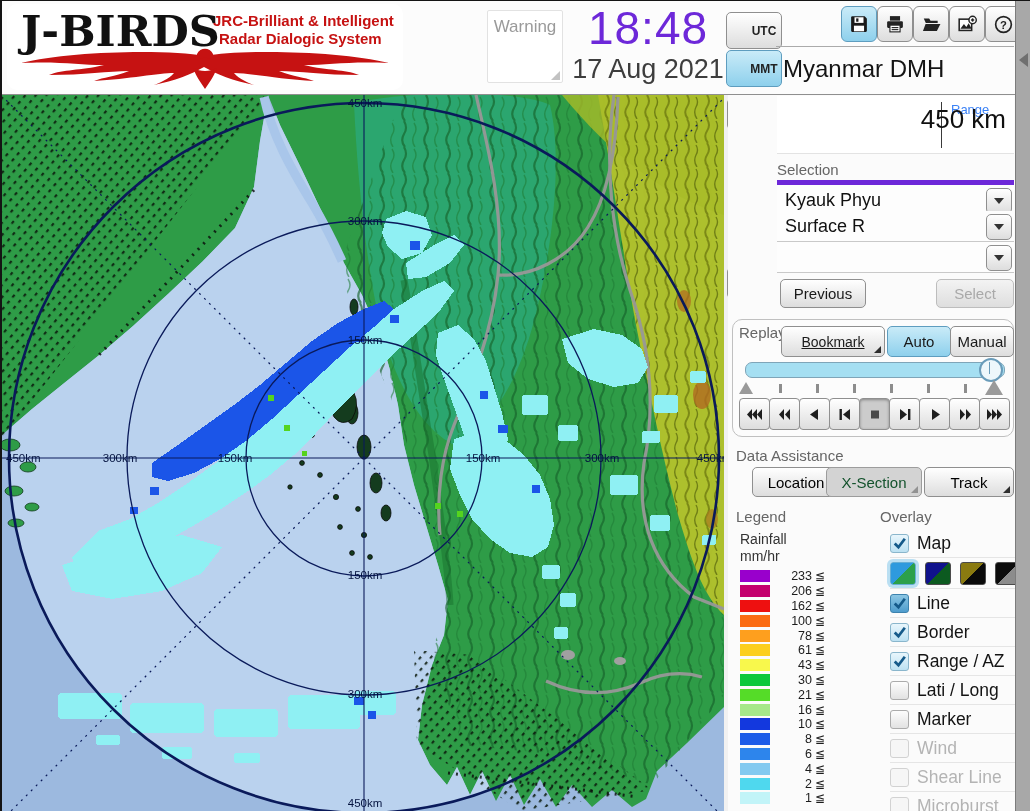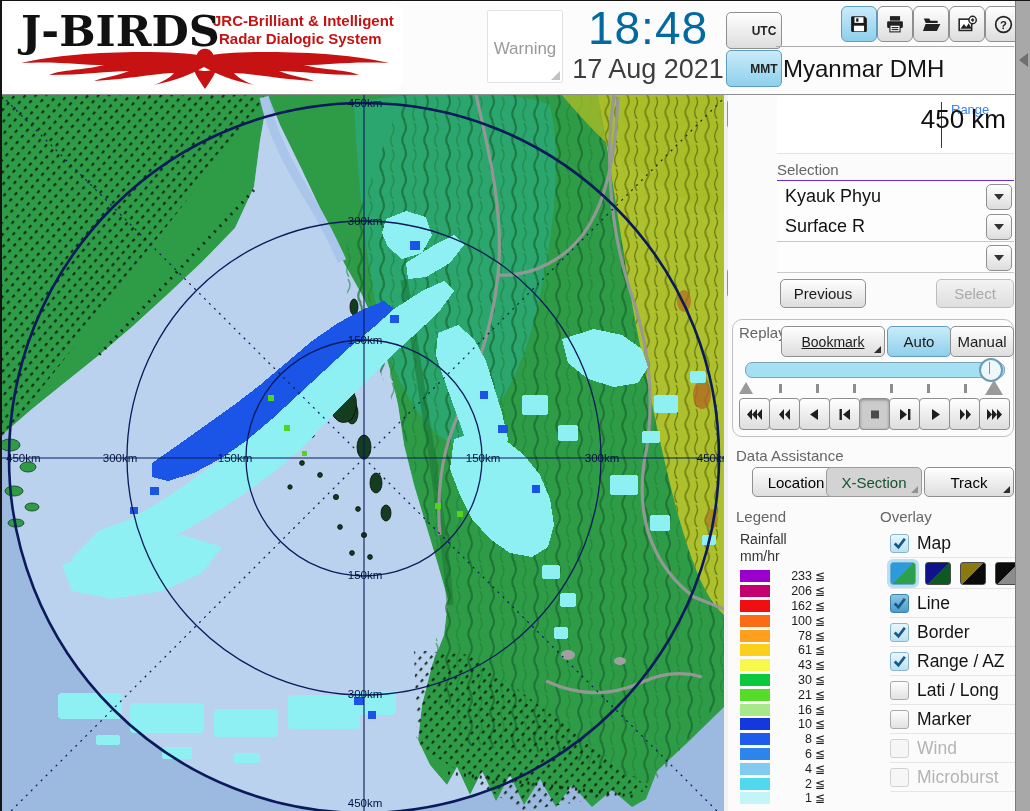--- a/index.html
+++ b/index.html
@@ -3,23 +3,23 @@
 <meta charset="utf-8">
 <style>
   html,body{margin:0;padding:0;background:#444;}
   #app{position:relative;width:1030px;height:811px;background:#f4f4f4;overflow:hidden;
        font-family:"Liberation Sans",sans-serif;box-sizing:border-box;
        border-left:2px solid #141414;border-top:1px solid #141414;}
   
   #header{position:absolute;left:0;top:0;width:1028px;height:93px;background:#fcfcfc;border-bottom:1px solid #8f8f8f;}
   .logo-box{position:absolute;left:5px;top:3px;width:396px;height:86px;background:#fff;border-radius:10px;}
   .warning-box{position:absolute;left:485px;top:9px;width:74px;height:71px;background:#fff;border:1px solid #e2e2e2;border-radius:2px;}
-  .warning-box .wtext{position:absolute;left:0;top:28px;width:100%;text-align:center;color:#9a9a9a;font-size:17px;}
+  .warning-box .wtext{position:absolute;left:0;top:6px;width:100%;text-align:center;color:#9a9a9a;font-size:17px;}
   .grip{position:absolute;right:2px;bottom:2px;width:0;height:0;border-left:9px solid transparent;border-bottom:9px solid #c2c2c2;}
-  .clock-time{position:absolute;left:566px;top:0px;width:160px;text-align:center;font-size:46px;color:#0369a1;letter-spacing:1px;}
+  .clock-time{position:absolute;left:566px;top:0px;width:160px;text-align:center;font-size:46px;color:#6d28d9;letter-spacing:1px;}
   .clock-date{position:absolute;left:550px;top:53px;width:192px;text-align:center;font-size:27px;color:#3d3d3d;}
   .tzbtn{position:absolute;left:724px;width:34px;height:35px;font-size:12px;font-weight:bold;color:#222;
          display:flex;align-items:center;justify-content:center;border-radius:5px;padding-left:20px;}
   .btn{background:linear-gradient(#ffffff,#dddddd);border:1px solid #8f8f8f;border-radius:5px;cursor:pointer;}
   .btn-blue{background:linear-gradient(#c9ebf8,#8ed0ec)!important;border-color:#5e9dbf!important;}
   .toolbtn{position:absolute;top:5px;width:34px;height:34px;border-radius:6px;display:flex;align-items:center;justify-content:center;}
   .hdr-divider{position:absolute;left:774px;top:45px;width:238px;height:1px;background:#aaa;}
   .station{position:absolute;left:781px;top:54px;font-size:24px;color:#141414;}
   
   #side-strip{position:absolute;left:1013px;top:0;width:17px;height:811px;background:#a8a8a8;border-left:1px solid #7c7c7c;}
@@ -348,21 +348,21 @@
   <div id="sidebar">
 
     <div class="range-box">
       <div class="range-div"></div>
       <div class="range-label">Range</div>
       <div class="range-value">450 km</div>
     </div>
 
     <div class="abs sec-label" style="left:49px;top:66px;">Selection</div>
 
-    <div class="dd-row" style="top:85px;border-top:1px solid #6d28d9;">
+    <div class="dd-row" style="top:85px;border-top:5px solid #6d28d9;">
       <div class="dd-val">Kyauk Phyu</div>
       <div class="dd-btn btn">
           <div class="caret"></div>
         </div>
     </div>
     <div class="dd-row" style="top:116px;">
       <div class="dd-val">Surface R</div>
       <div class="dd-btn btn">
           <div class="caret"></div>
         </div>
@@ -602,20 +602,24 @@
         <div class="ov-row">
           <span class="cb unchecked"></span>
     <span class="ov-label ">Marker</span>
         </div>
         <div class="ov-row">
           <span class="cb unchecked disabledcb"></span>
     <span class="ov-label dim">Wind</span>
         </div>
         <div class="ov-row">
           <span class="cb unchecked disabledcb"></span>
+    <span class="ov-label dim">Shear Line</span>
+        </div>
+        <div class="ov-row">
+          <span class="cb unchecked disabledcb"></span>
     <span class="ov-label dim">Microburst</span>
         </div>
       </div>
   </div>
 
   <div id="side-strip">
     <div class="collapse-tri"></div>
   </div>
 
 </div>

